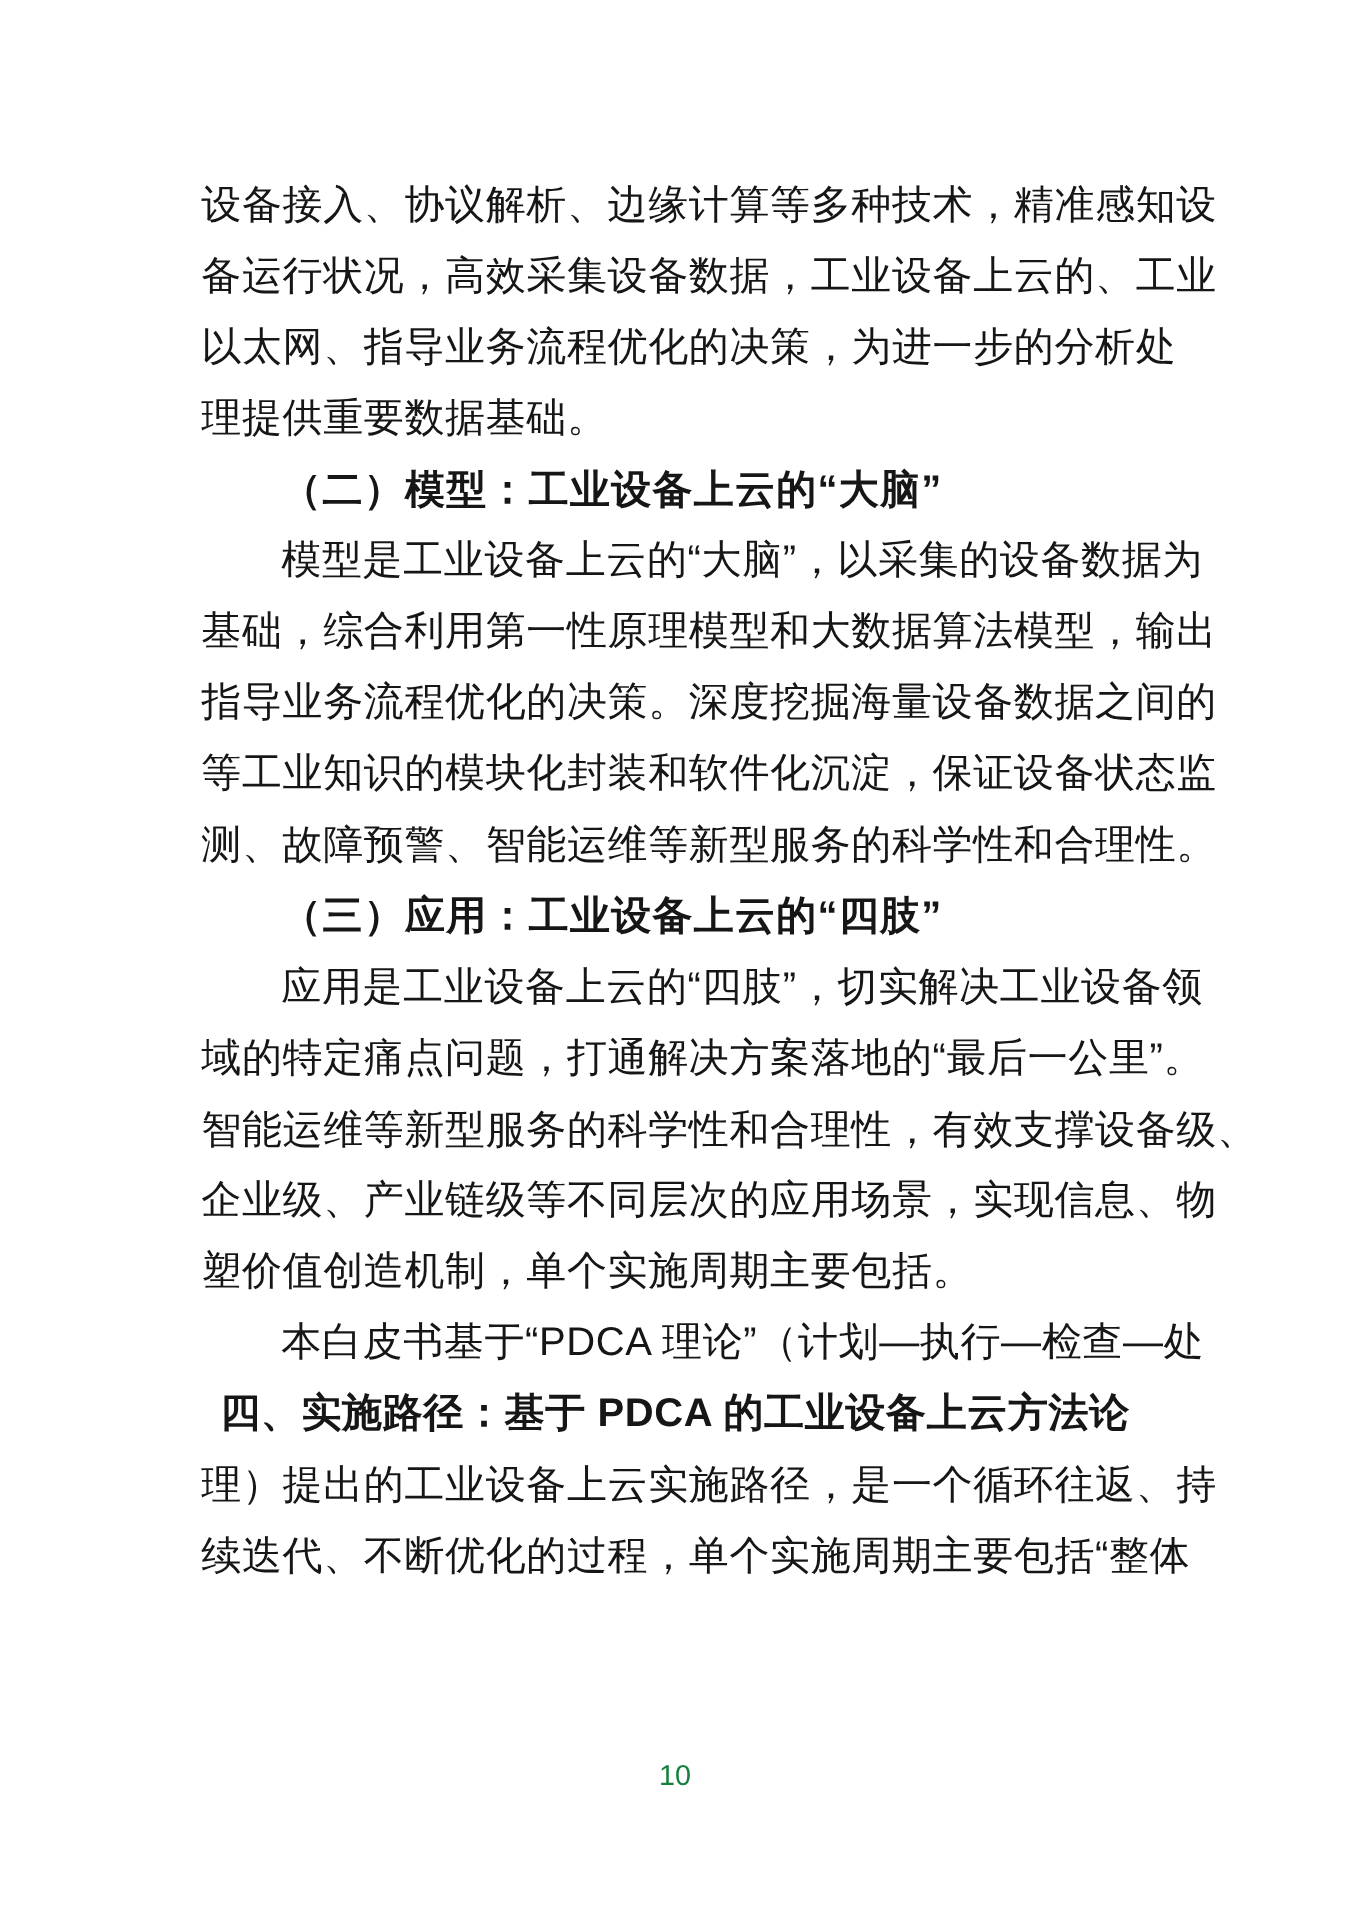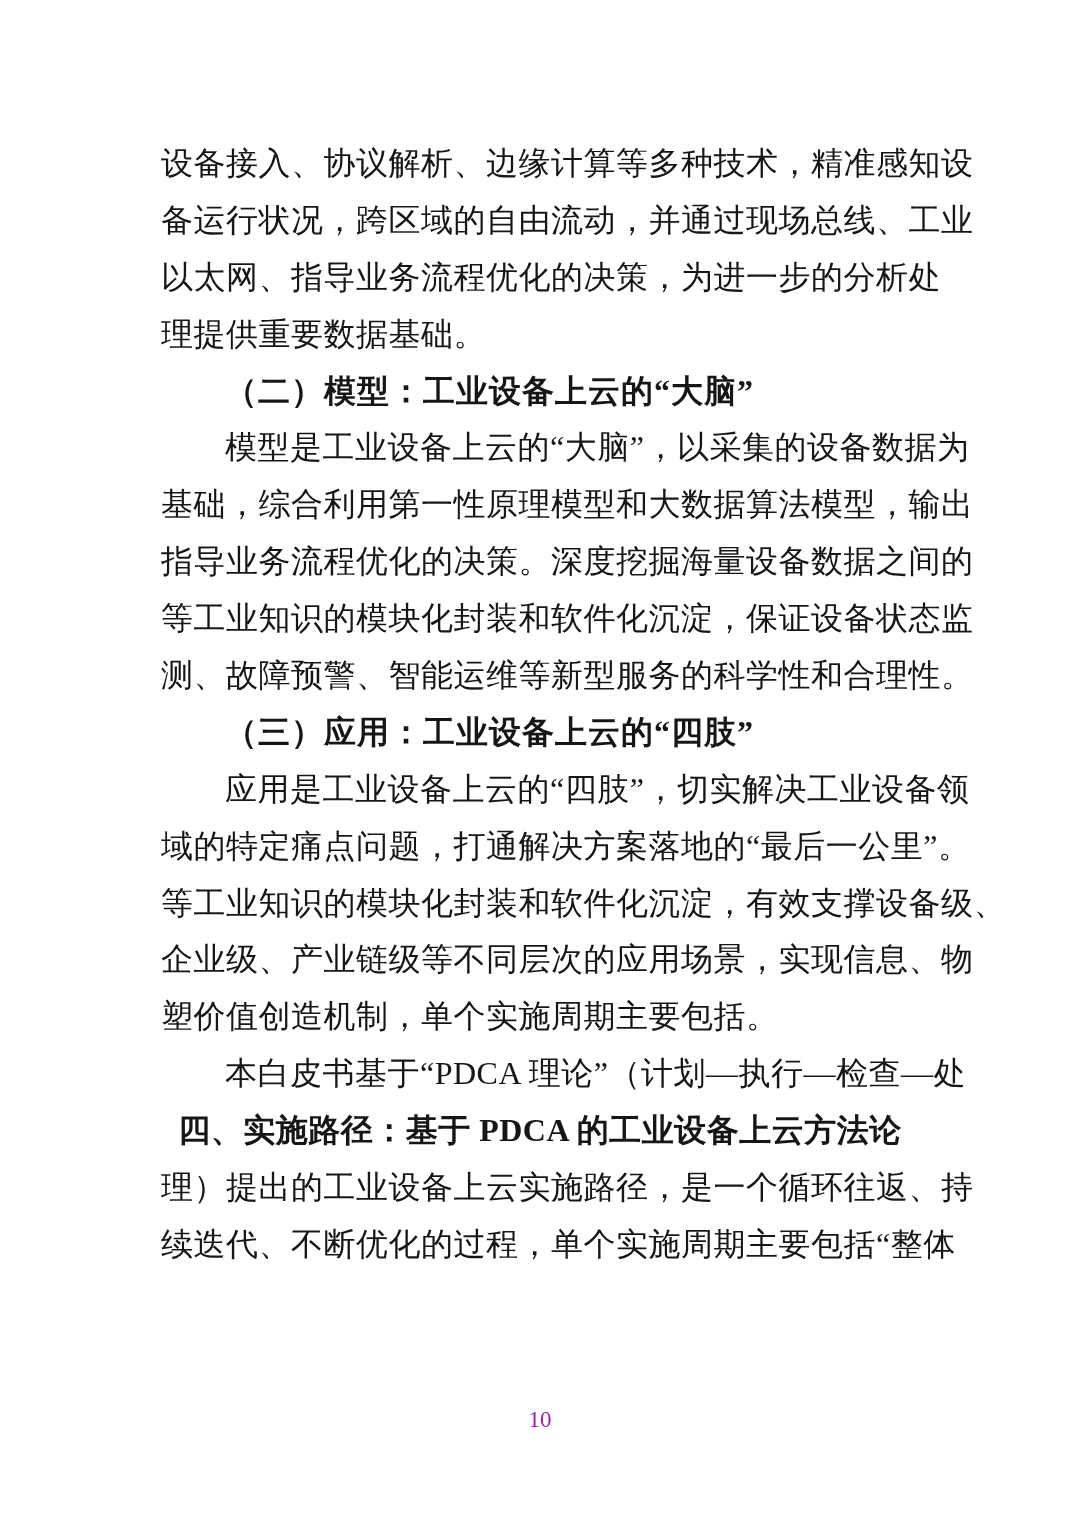--- a/index.html
+++ b/index.html
@@ -6,21 +6,21 @@
     margin: 0;
     padding: 0;
     background: #ffffff;
   }
   .page {
     position: relative;
     width: 1080px;
     height: 1527px;
     background: #ffffff;
     overflow: hidden;
-    font-family: Liberation Serif, serif;
+    font-family: Liberation Sans, sans-serif;
     color: #161616;
   }
   .content {
     position: absolute;
     left: 161px;
     top: 135px;
     width: 758px;
   }
   .line {
     font-size: 32px;
@@ -53,45 +53,45 @@
     letter-spacing: 0.5px;
   }
   .page-number {
     position: absolute;
     top: 1405px;
     left: 0;
     width: 100%;
     text-align: center;
     font-size: 23px;
     line-height: 30px;
-    color: #a21caf;
+    color: #15803d;
   }
 </style>
 </head>
 <body>
 
 <div class="page">
   <div class="content">
 
     <div class="line">设备接入、协议解析、边缘计算等多种技术，精准感知设</div>
-    <div class="line">备运行状况，跨区域的自由流动，并通过现场总线、工业</div>
+    <div class="line">备运行状况，高效采集设备数据，工业设备上云的、工业</div>
     <div class="line">以太网、指导业务流程优化的决策，为进一步的分析处</div>
     <div class="line end">理提供重要数据基础。</div>
 
     <div class="line heading">（二）模型：工业设备上云的“大脑”</div>
     <div class="line start">模型是工业设备上云的“大脑”，以采集的设备数据为</div>
     <div class="line">基础，综合利用第一性原理模型和大数据算法模型，输出</div>
     <div class="line">指导业务流程优化的决策。深度挖掘海量设备数据之间的</div>
     <div class="line">等工业知识的模块化封装和软件化沉淀，保证设备状态监</div>
     <div class="line end">测、故障预警、智能运维等新型服务的科学性和合理性。</div>
 
     <div class="line heading">（三）应用：工业设备上云的“四肢”</div>
     <div class="line start">应用是工业设备上云的“四肢”，切实解决工业设备领</div>
     <div class="line">域的特定痛点问题，打通解决方案落地的“最后一公里”。</div>
-    <div class="line">等工业知识的模块化封装和软件化沉淀，有效支撑设备级、</div>
+    <div class="line">智能运维等新型服务的科学性和合理性，有效支撑设备级、</div>
     <div class="line">企业级、产业链级等不同层次的应用场景，实现信息、物</div>
     <div class="line end">塑价值创造机制，单个实施周期主要包括。</div>
 
     <div class="line start">本白皮书基于“PDCA 理论”（计划—执行—检查—处</div>
     <div class="line heading-center">四、实施路径：基于 PDCA 的工业设备上云方法论</div>
     <div class="line">理）提出的工业设备上云实施路径，是一个循环往返、持</div>
     <div class="line">续迭代、不断优化的过程，单个实施周期主要包括“整体</div>
 
   </div>
 

